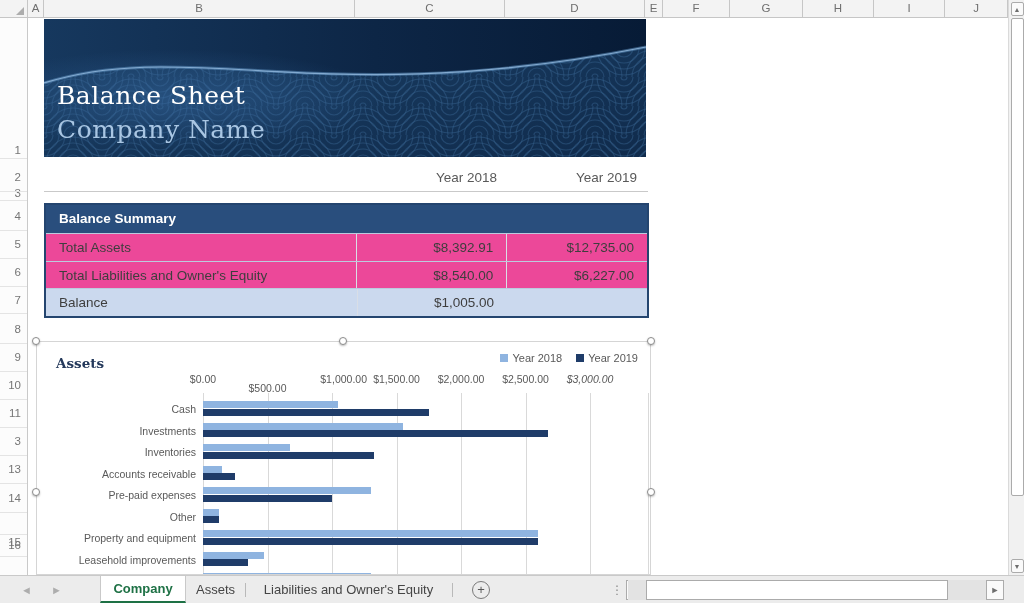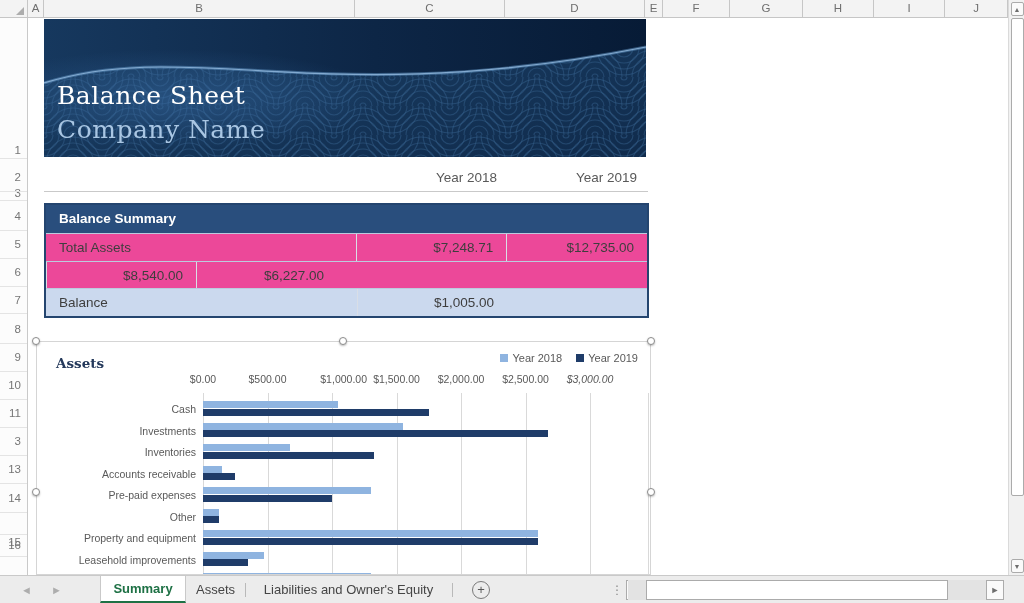--- a/index.html
+++ b/index.html
@@ -197,24 +197,25 @@
 
   <div class="abs year-cell" style="left:355px;width:142px;">Year 2018</div>
   <div class="abs year-cell" style="left:505px;width:132px;">Year 2019</div>
   <div class="abs" id="year-underline"></div>
 
   <div id="summary-table" class="abs">
     <div id="summary-header">Balance Summary</div>
     <div id="summary-body">
         <div class="t-row">
           <div class="t-c0">Total Assets</div>
-          <div class="t-c1">$7,248.71</div>
+          <div class="t-c1">$8,392.91</div>
           <div class="t-c2">$12,735.00</div>
         </div>
         <div class="t-row">
+          <div class="t-c0">Total Liabilities and Owner's Equity</div>
           <div class="t-c1">$8,540.00</div>
           <div class="t-c2">$6,227.00</div>
         </div>
         <div class="t-row hl">
           <div class="t-c0">Balance</div>
           <div class="t-c1">$1,005.00</div>
         </div>
       </div>
   </div>
 
@@ -227,21 +228,21 @@
         </span>
         <span class="lg-item">
           <span class="lg-mark" style="background: rgb(31, 60, 105);"></span>
           <span>Year 2019</span>
         </span>
       </div>
     <div id="plot">
         <div class="gridline" style="left: 166px;"></div>
         <div class="tick" style="left: 131px;">$0.00</div>
         <div class="gridline" style="left: 230.5px;"></div>
-        <div class="tick" style="left: 195.5px;">$500.00</div>
+        <div class="tick" style="left: 195.5px; margin-top: 9px;">$500.00</div>
         <div class="gridline" style="left: 295px;"></div>
         <div class="tick" style="left: 260px; text-align: right;">$1,000.00</div>
         <div class="gridline" style="left: 359.5px;"></div>
         <div class="tick" style="left: 324.5px;">$1,500.00</div>
         <div class="gridline" style="left: 424px;"></div>
         <div class="tick" style="left: 389px;">$2,000.00</div>
         <div class="gridline" style="left: 488.5px;"></div>
         <div class="tick" style="left: 453.5px;">$2,500.00</div>
         <div class="gridline" style="left: 553px;"></div>
         <div class="tick" style="left: 518px; font-style: italic;">$3,000.00</div>
@@ -282,21 +283,21 @@
 
   <div id="vscroll" class="abs">
     <div class="sc-btn" style="top:2px;">▲</div>
     <div id="v-thumb"></div>
     <div class="sc-btn" style="top:559px;">▼</div>
   </div>
 
   <div id="tabbar" class="abs">
     <div class="nav-ar" style="left:21px;">◄</div>
     <div class="nav-ar" style="left:51px;">►</div>
-    <div id="tab-active">Summary</div>
+    <div id="tab-active">Company</div>
     <div class="tab" style="left:186px;width:59px;">Assets</div>
     <div class="tab-div" style="left:245px;"></div>
     <div class="tab" style="left:245px;width:207px;">Liabilities and Owner's Equity</div>
     <div class="tab-div" style="left:452px;"></div>
     <div id="add-sheet">+</div>
     <div id="tab-ellipsis">⋮</div>
     <div class="h-btn" style="left:626px;">◄</div>
     <div id="h-track"></div>
     <div id="h-thumb"></div>
     <div class="h-btn" style="left:986px;">►</div>

